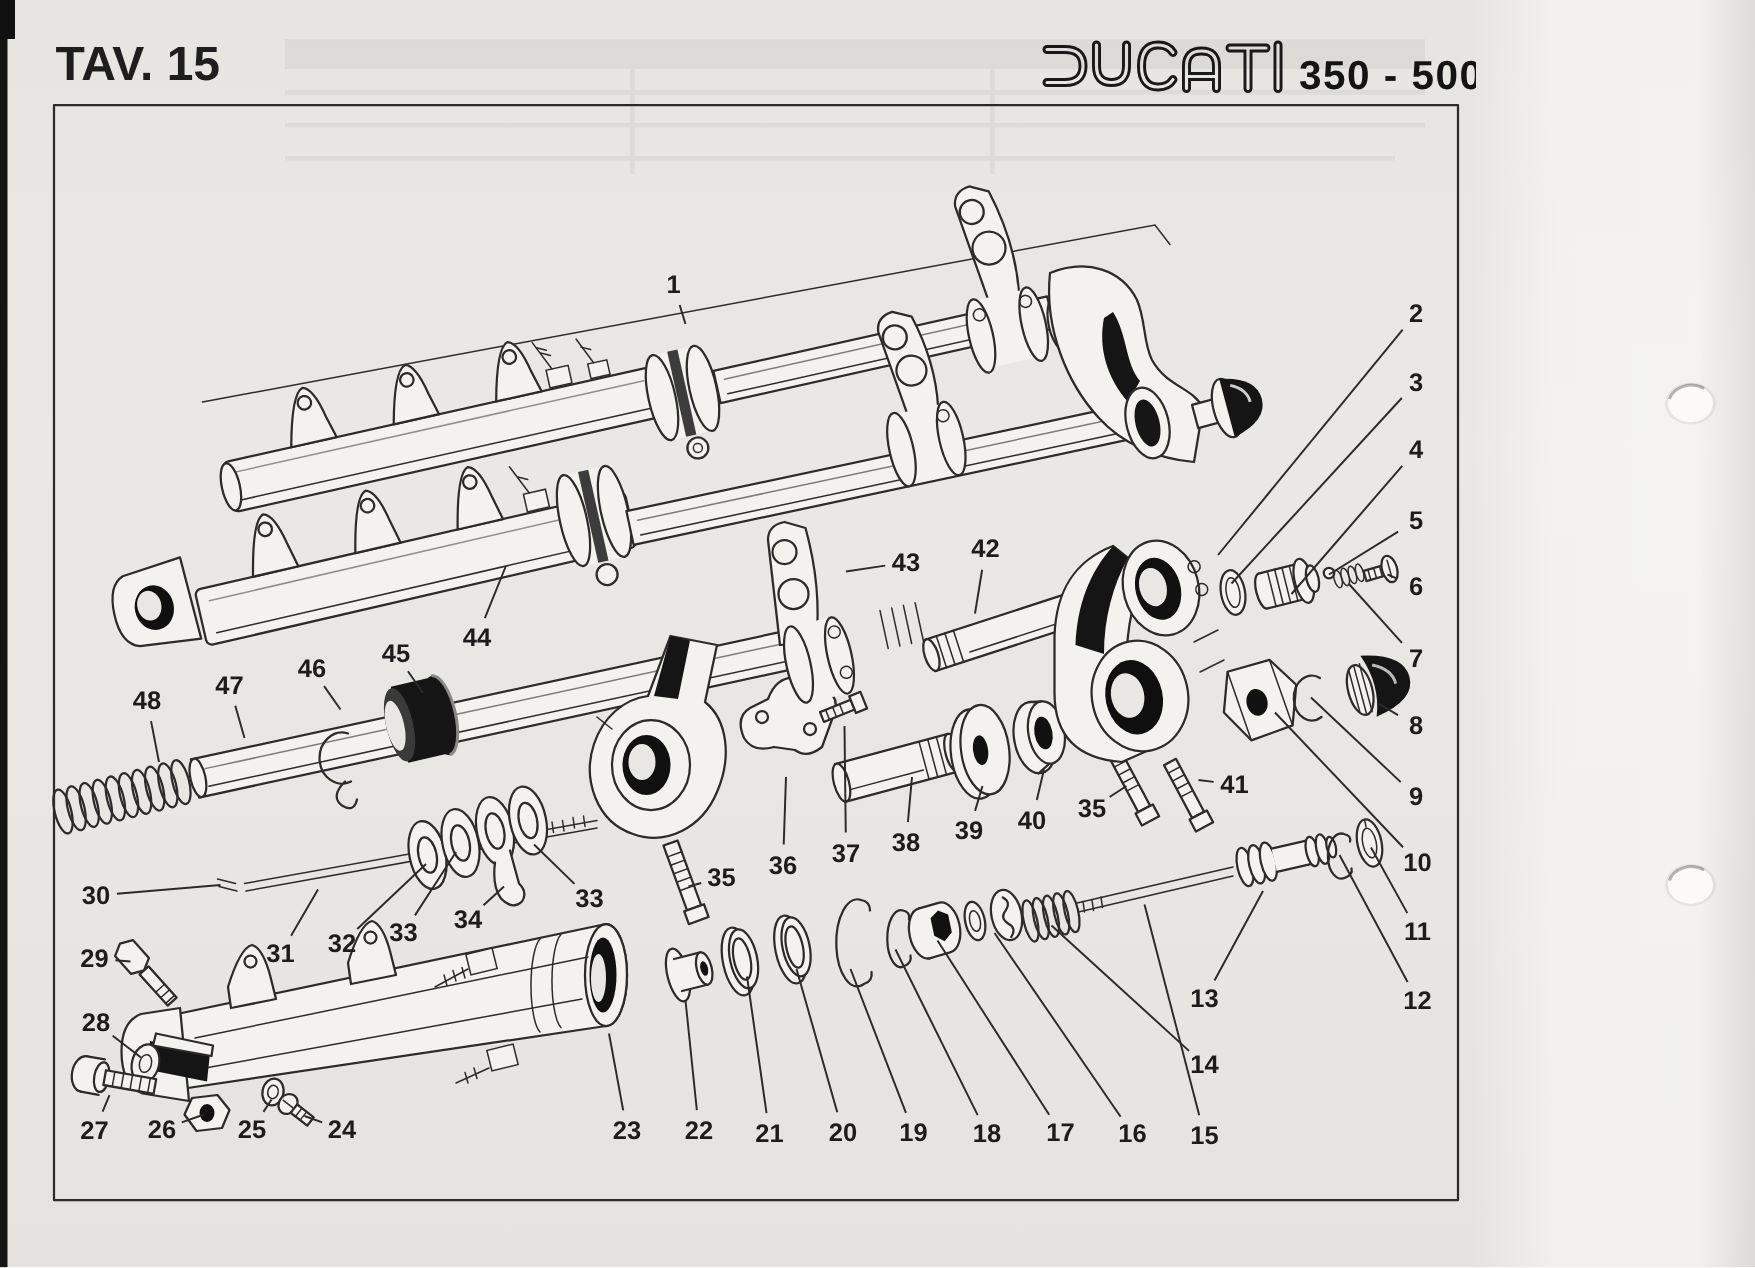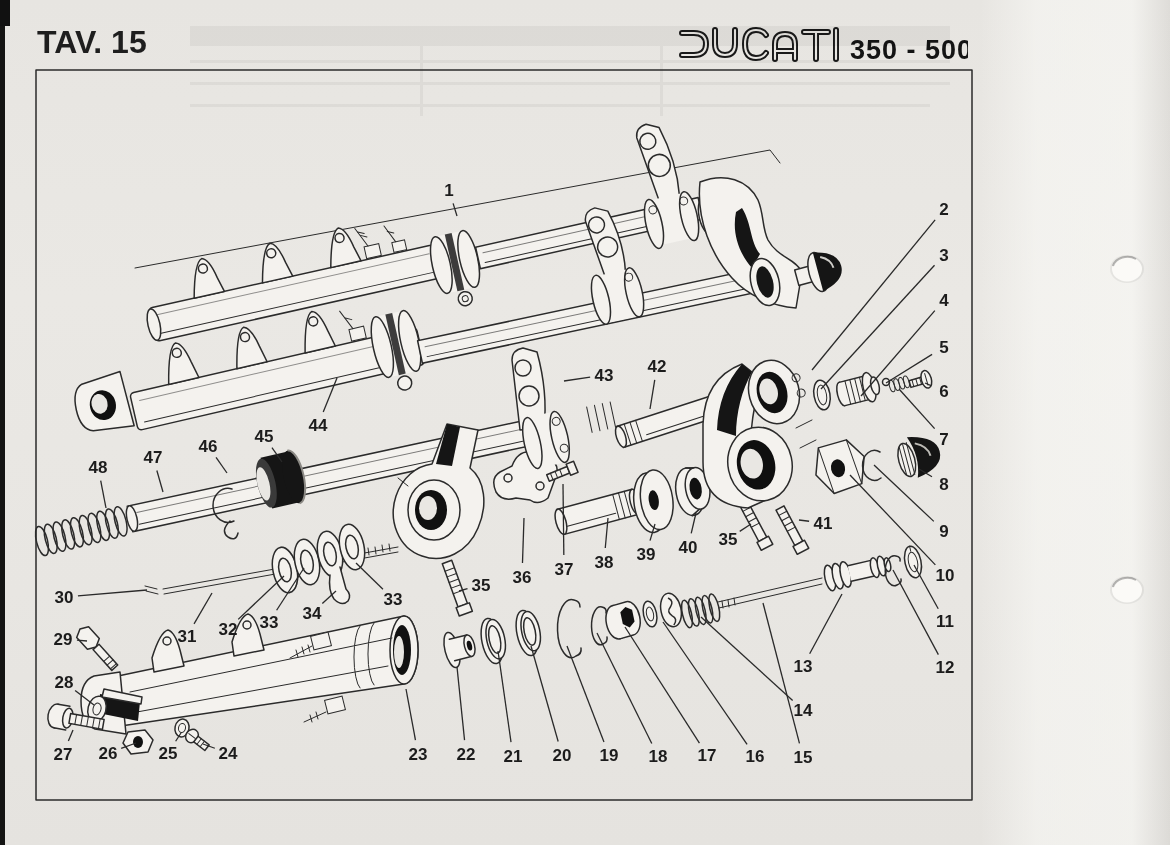--- a/index.html
+++ b/index.html
@@ -11,21 +11,21 @@
   .binding{position:absolute;left:0;top:0;width:5px;height:845px;background:#141413;}
   .binding-top{position:absolute;left:0;top:0;width:10px;height:26px;background:#111;}
   .right-paper{
     position:absolute;top:0;left:980px;width:190px;height:845px;
     background:linear-gradient(90deg,rgba(250,250,247,0) 0%,rgba(250,250,247,.55) 30%,rgba(250,250,247,.6) 80%,rgba(0,0,0,.04) 100%);
   }
   .plate-label{
     position:absolute;left:37px;top:24px;font-size:32px;font-weight:bold;
     color:#1e1e1e;letter-spacing:0px;
   }
-  .brandbox{position:absolute;left:678px;top:26px;width:290px;height:42px;}
+  .brandbox{position:absolute;left:694px;top:26px;width:290px;height:42px;}
   .diagram-svg{position:absolute;left:0;top:0;}
   .ln{stroke:#2b2b2b;stroke-width:1.5;fill:none;stroke-linecap:round;stroke-linejoin:round;}
   .lnt{stroke:#2b2b2b;stroke-width:1;fill:none;stroke-linecap:round;}
   .fw{fill:#f4f2ee;}
   .fp{fill:#e9e7e3;}
   .fd{fill:#151515;}
   .co-num{font-family:"Liberation Sans",sans-serif;font-size:17px;font-weight:bold;fill:#1c1c1c;}
   .co-ln{stroke:#2a2a2a;stroke-width:1.3;fill:none;}
   .model-txt{font-family:"Liberation Sans",sans-serif;font-size:27px;font-weight:bold;fill:#141414;letter-spacing:1px;}
 </style>

